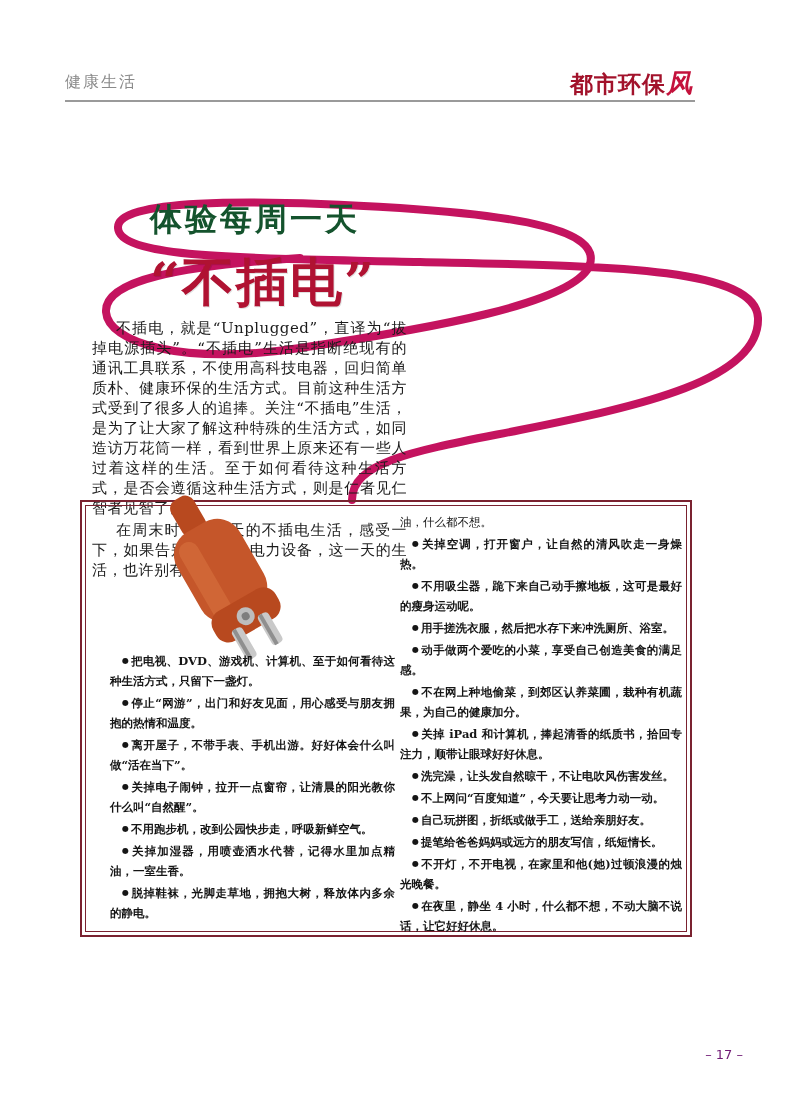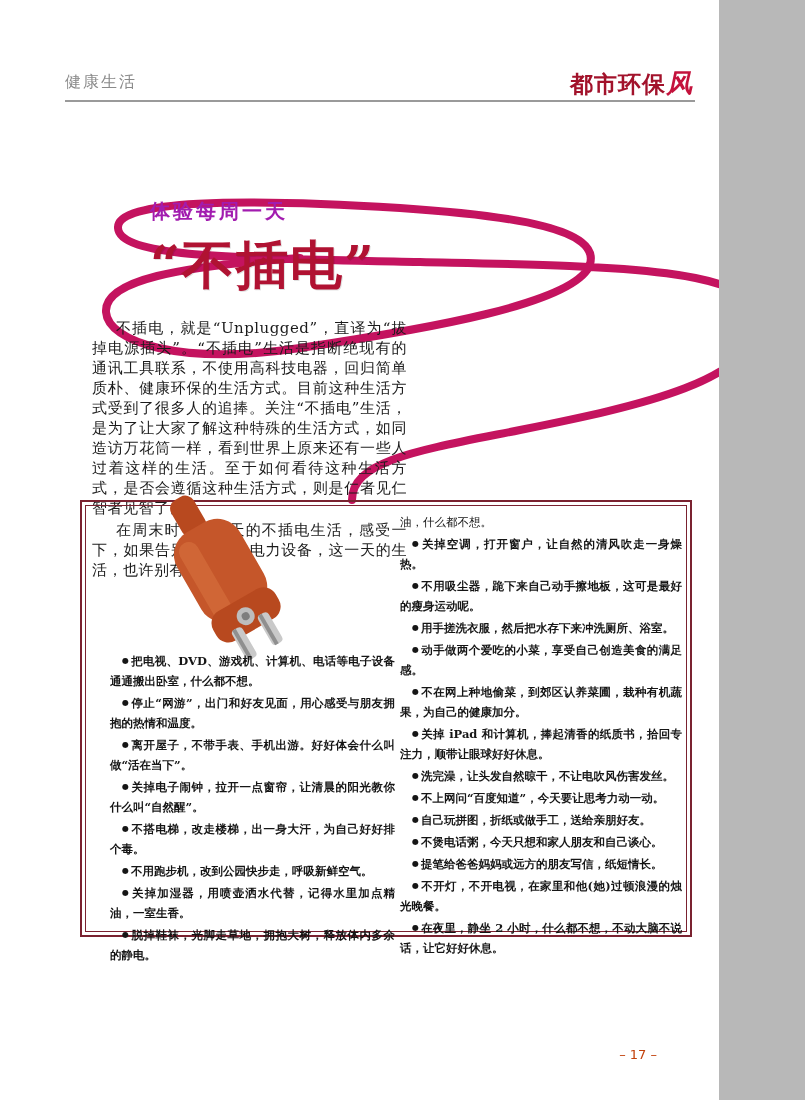--- a/index.html
+++ b/index.html
@@ -2,21 +2,21 @@
 <html><head>
 <meta charset="utf-8">
 <style>
   html, body {
     margin: 0;
     padding: 0;
     background: #b8b8b8;
   }
   .page {
     position: relative;
-    width: 719px;
+    width: 805px;
     height: 1100px;
     background: #ffffff;
     overflow: hidden;
     font-family: "Liberation Serif", "DejaVu Serif", serif;
   }
 
   
   .header {
     position: absolute;
     left: 65px;
@@ -73,22 +73,22 @@
   
   .title-block {
     position: absolute;
     left: 150px;
     top: 198px;
     width: 330px;
   }
   .title-line1 {
     font-family: Liberation Sans, sans-serif;
     font-weight: bold;
-    font-size: 20px;
-    color: #a21caf;
+    font-size: 32px;
+    color: #14532d;
     letter-spacing: 3px;
   }
   .title-line2 {
     font-family: "DejaVu Serif", "Liberation Serif", serif;
     font-weight: bold;
     font-size: 52px;
     color: #b01232;
     letter-spacing: 2px;
     margin-top: 6px;
     text-shadow: 1px 1px 0 rgba(0,0,0,0.12);
@@ -177,21 +177,21 @@
     margin: 0 0 1px 0;
   }
 
   
   .page-number {
     position: absolute;
     right: 62px;
     bottom: 38px;
     font-family: "DejaVu Sans", "Liberation Sans", sans-serif;
     font-size: 13px;
-    color: #c2410c;
+    color: #701a75;
   }
 </style>
 </head>
 <body>
 
 <div class="page">
 
   <div class="header">
     <div class="header-left">健康生活</div>
     <div class="header-rule"></div>
@@ -236,42 +236,40 @@
       <rect x="110" y="152" width="12" height="34" rx="4" fill="#c9c9c9"></rect>
       <rect x="112" y="152" width="4" height="34" fill="#8f8f8f"></rect>
       <rect x="140" y="152" width="12" height="34" rx="4" fill="#c9c9c9"></rect>
       <rect x="142" y="152" width="4" height="34" fill="#8f8f8f"></rect>
       <circle cx="131" cy="146" r="9" fill="#bdbdbd"></circle>
       <circle cx="131" cy="146" r="4" fill="#7d7d7d"></circle>
     </g>
   </svg>
 
   <div class="col-left">
-    <p class="bullet-item">把电视、DVD、游戏机、计算机、电话等电子设备通通搬出卧室，什么都不想。</p>
+    <p class="bullet-item">把电视、DVD、游戏机、计算机、至于如何看待这种生活方式，只留下一盏灯。</p>
     <p class="bullet-item">停止“网游”，出门和好友见面，用心感受与朋友拥抱的热情和温度。</p>
     <p class="bullet-item">离开屋子，不带手表、手机出游。好好体会什么叫做“活在当下”。</p>
     <p class="bullet-item">关掉电子闹钟，拉开一点窗帘，让清晨的阳光教你什么叫“自然醒”。</p>
-    <p class="bullet-item">不搭电梯，改走楼梯，出一身大汗，为自己好好排个毒。</p>
     <p class="bullet-item">不用跑步机，改到公园快步走，呼吸新鲜空气。</p>
     <p class="bullet-item">关掉加湿器，用喷壶洒水代替，记得水里加点精油，一室生香。</p>
     <p class="bullet-item">脱掉鞋袜，光脚走草地，拥抱大树，释放体内多余的静电。</p>
   </div>
 
   <div class="col-right">
     <p class="plain-item">油，什么都不想。</p>
     <p class="bullet-item">关掉空调，打开窗户，让自然的清风吹走一身燥热。</p>
     <p class="bullet-item">不用吸尘器，跪下来自己动手擦地板，这可是最好的瘦身运动呢。</p>
     <p class="bullet-item">用手搓洗衣服，然后把水存下来冲洗厕所、浴室。</p>
     <p class="bullet-item">动手做两个爱吃的小菜，享受自己创造美食的满足感。</p>
     <p class="bullet-item">不在网上种地偷菜，到郊区认养菜圃，栽种有机蔬果，为自己的健康加分。</p>
     <p class="bullet-item">关掉 iPad 和计算机，捧起清香的纸质书，拾回专注力，顺带让眼球好好休息。</p>
     <p class="bullet-item">洗完澡，让头发自然晾干，不让电吹风伤害发丝。</p>
     <p class="bullet-item">不上网问“百度知道”，今天要让思考力动一动。</p>
     <p class="bullet-item">自己玩拼图，折纸或做手工，送给亲朋好友。</p>
-    <p class="bullet-item">不煲电话粥，今天只想和家人朋友和自己谈心。</p>
     <p class="bullet-item">提笔给爸爸妈妈或远方的朋友写信，纸短情长。</p>
     <p class="bullet-item">不开灯，不开电视，在家里和他(她)过顿浪漫的烛光晚餐。</p>
-    <p class="bullet-item">在夜里，静坐 2 小时，什么都不想，不动大脑不说话，让它好好休息。</p>
+    <p class="bullet-item">在夜里，静坐 4 小时，什么都不想，不动大脑不说话，让它好好休息。</p>
   </div>
 
   <div class="page-number">– 17 –</div>
 
 </div>
 
 </body></html>

